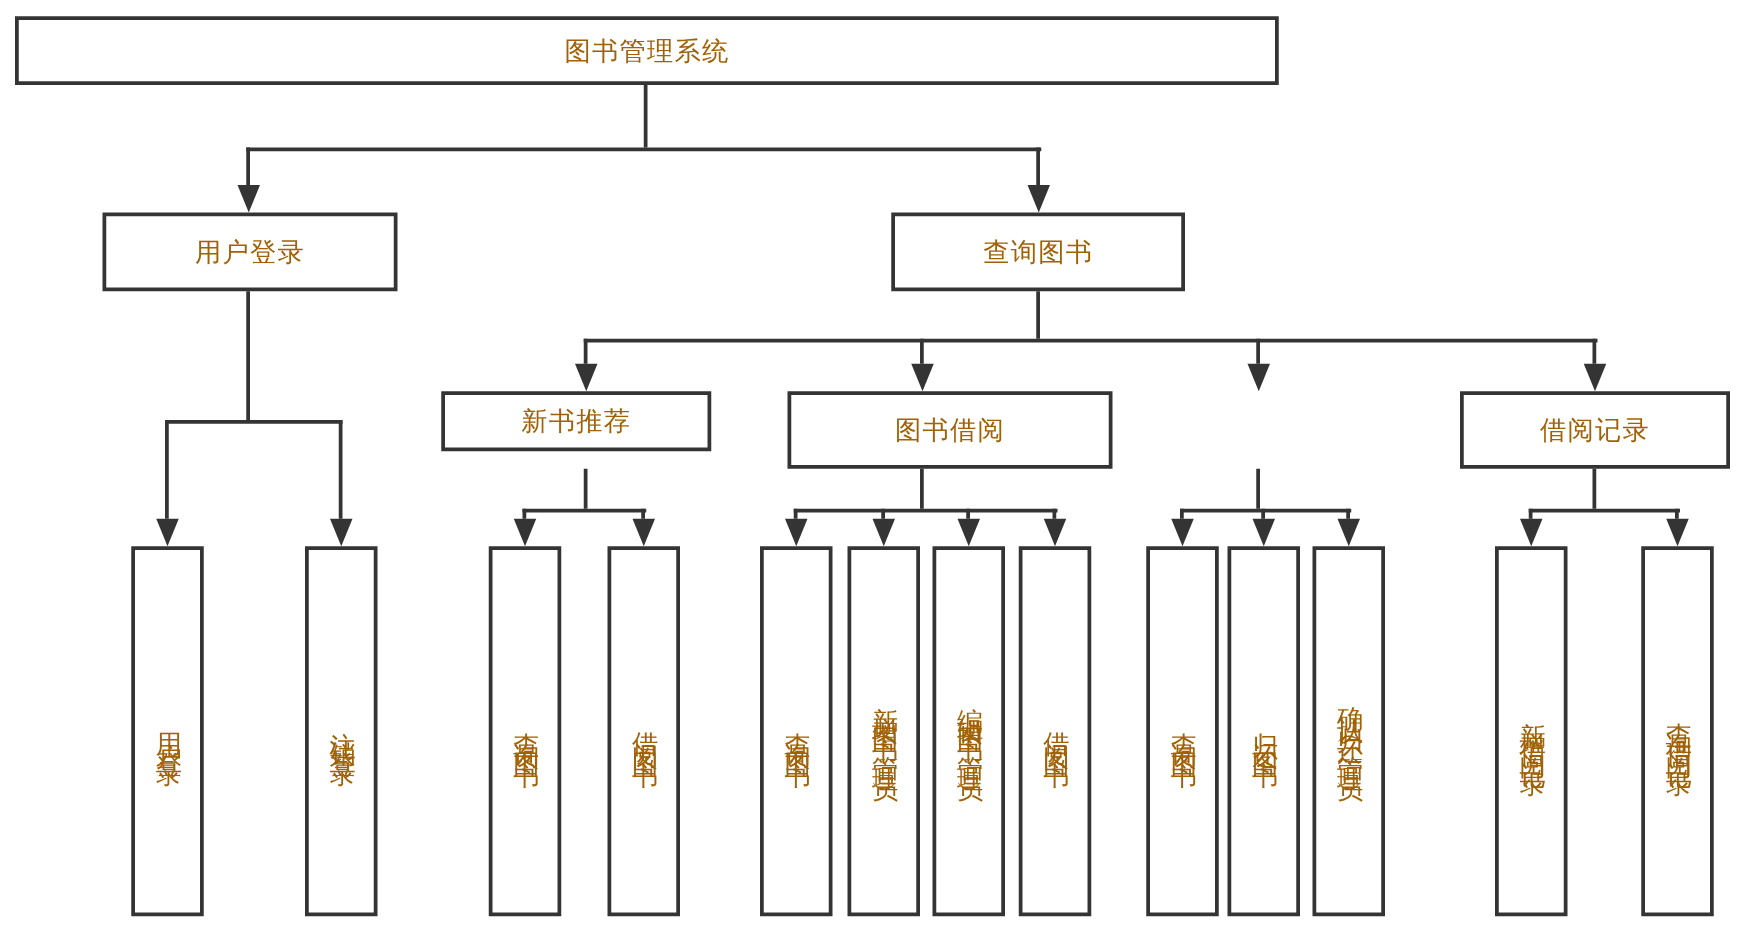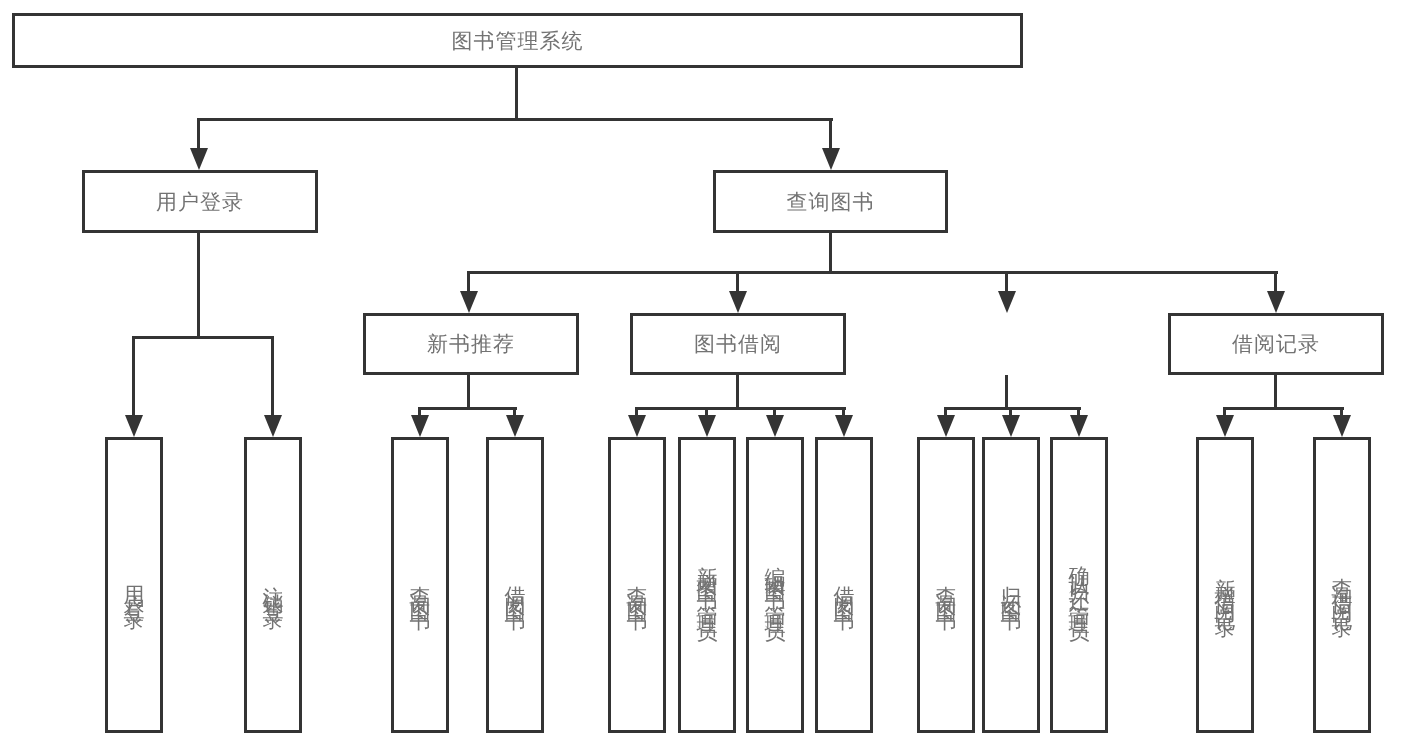--- a/index.html
+++ b/index.html
@@ -14,21 +14,21 @@
   .box{
     position:absolute;
     box-sizing:border-box;
     border:3px solid #343434;
     background:#ffffff;
     display:flex;
     align-items:center;
     justify-content:center;
     font-size:21px;
     letter-spacing:1px;
-    color:#737373;
+    color:#a16207;
   }
   .vbox{
     writing-mode:vertical-rl;
     letter-spacing:8px;
     font-size:21px;
   }
   .hline{position:absolute;height:3px;background:#343434;}
   .vline{position:absolute;width:3px;background:#343434;}
   .arrow{
     position:absolute;width:0;height:0;
@@ -81,24 +81,24 @@
   <div class="hline" style="left:467px;top:271px;width:811px;"></div>
   <div class="vline" style="left:467px;top:271px;height:20px;"></div>
   <div class="arrow" style="left:460px;top:291px;"></div>
   <div class="vline" style="left:736px;top:271px;height:20px;"></div>
   <div class="arrow" style="left:729px;top:291px;"></div>
   <div class="vline" style="left:1005px;top:271px;height:20px;"></div>
   <div class="arrow" style="left:998px;top:291px;"></div>
   <div class="vline" style="left:1274px;top:271px;height:20px;"></div>
   <div class="arrow" style="left:1267px;top:291px;"></div>
 
-  <div class="box" style="left:363px;top:313px;width:216px;height:62px;">
+  <div class="box" style="left:353px;top:313px;width:216px;height:48px;">
     <span>新书推荐</span>
   </div>
-  <div class="box" style="left:630px;top:313px;width:216px;height:62px;">
+  <div class="box" style="left:630px;top:313px;width:260px;height:62px;">
     <span>图书借阅</span>
   </div>
   <div class="box" style="left:1168px;top:313px;width:216px;height:62px;">
     <span>借阅记录</span>
   </div>
 
   <div class="vline" style="left:467px;top:375px;height:32px;"></div>
   <div class="hline" style="left:418px;top:407px;width:99px;"></div>
   <div class="vline" style="left:418px;top:407px;height:8px;"></div>
   <div class="arrow" style="left:411px;top:415px;"></div>

